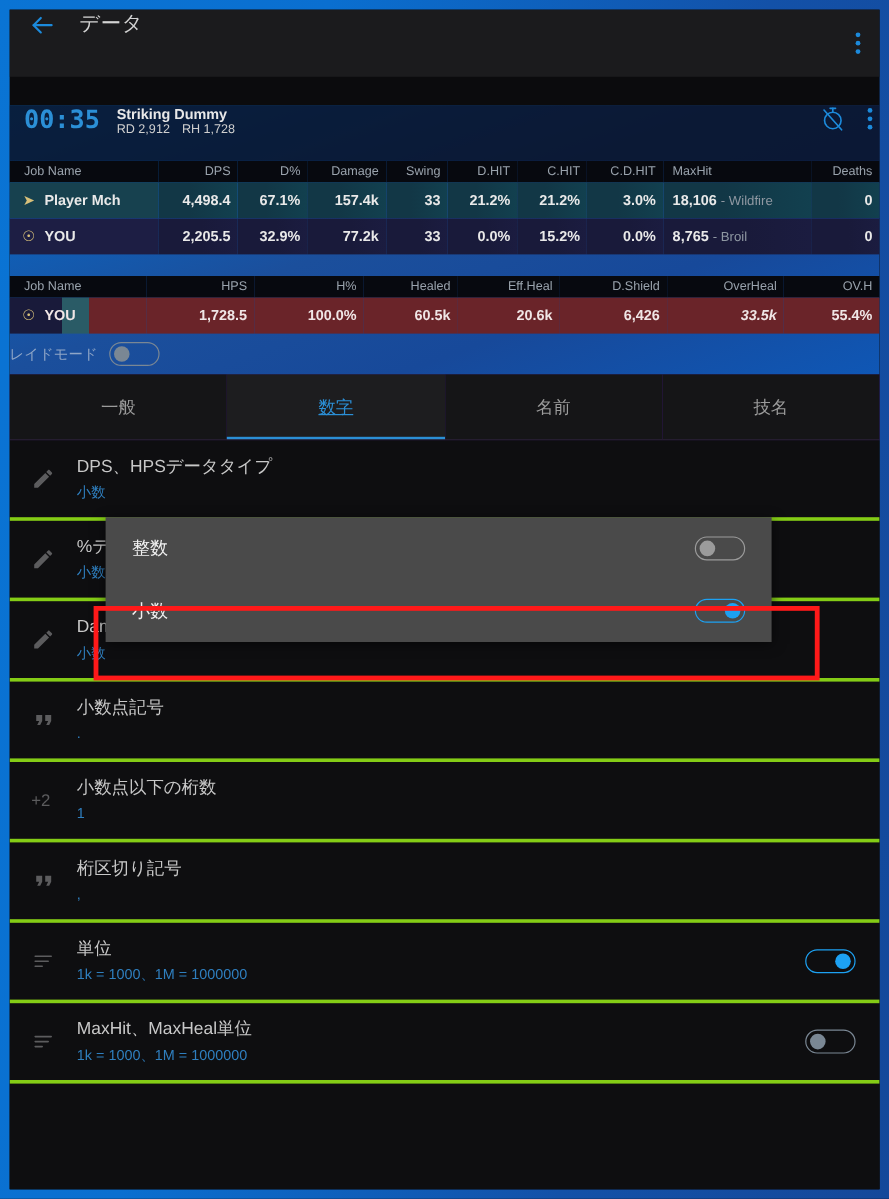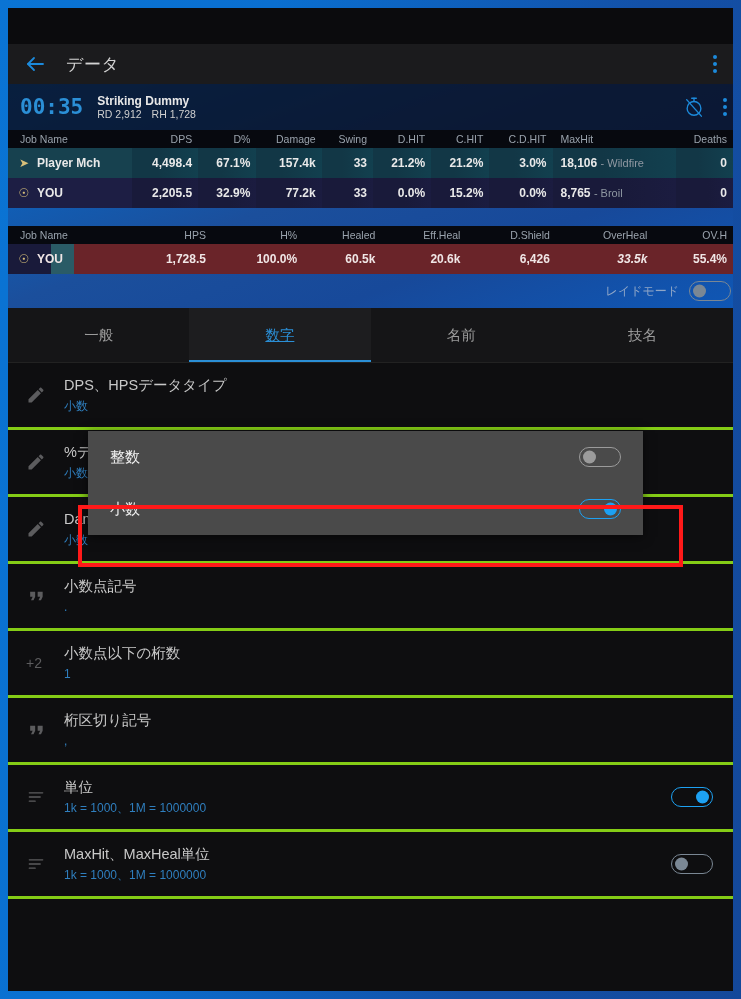--- a/index.html
+++ b/index.html
@@ -20,26 +20,25 @@
   #phone {
     position: absolute;
     left: 8px; top: 8px;
     width: 725px; height: 983px;
     background: #0b0b0d;
     overflow: hidden;
   }
 
   
   .appbar {
-    height: 40px;
+    height: 56px;
     background: #1b1b1d;
-    display: flex; align-items: center;
+    display: flex; 
     padding: 0 14px;
     position: relative;
-    margin-top: 36px;
   }
   .back-arrow {
     width: 26px; height: 26px;
     display: flex; align-items: center; justify-content: center;
     color: #1c8adb;
     cursor: pointer;
   }
   .appbar-title {
     margin-left: 18px;
     color: #d3d3d3;
@@ -54,24 +53,25 @@
   }
   .kebab i { width: 4px; height: 4px; border-radius: 50%; background: #1c8adb; display: block; }
 
   
   .meter {
     background: linear-gradient(160deg,#0a6fcf 0%, #0d63bd 18%, #1b4f9c 45%, #17499a 70%, #0f57b5 100%);
     padding: 0;
     position: relative;
   }
   .meter-top {
-    display: flex; align-items: center;
+    display: flex; align-items: flex-start;
     height: 46px;
     padding: 0 0 0 12px;
     background: rgba(8,14,30,0.82);
+    margin-top: 24px;
   }
   .timer {
     font-family: "DejaVu Sans Mono", monospace;
     font-size: 21px;
     color: #2b8fd6;
     letter-spacing: 0px;
     font-weight: bold;
   }
   .enc {
     margin-left: 14px; line-height: 1.18;
@@ -116,22 +116,22 @@
   .dmg-row { height: 24px; }
   .pct { color: #cfd6de; font-weight: normal; font-size: 11px; }
   .maxhit-skill { color: #8f98a2; font-weight: normal; font-size: 11px; }
   .jobicon { display:inline-block; width:16px; text-align:center; margin-right:5px; color:#d8c07a; font-size:12px; }
 
   .heal-head th { background: #07090f; }
   .heal-row td { color: #f0e6e6; }
 
   .raidmode {
     height: 34px;
-    display: flex; align-items: center; justify-content: flex-end;
-    padding-right: 2px; gap: 10px;
+    display: flex; align-items: center; 
+    padding-right: 10px; gap: 10px;
   }
   .raidmode-label { color: #8fa6c7; font-size: 12px; }
 
   
   .toggle {
     width: 34px; height: 16px; border-radius: 9px;
     border: 1.4px solid #7a8794;
     position: relative; cursor: pointer; box-sizing: border-box;
     background: transparent;
   }

